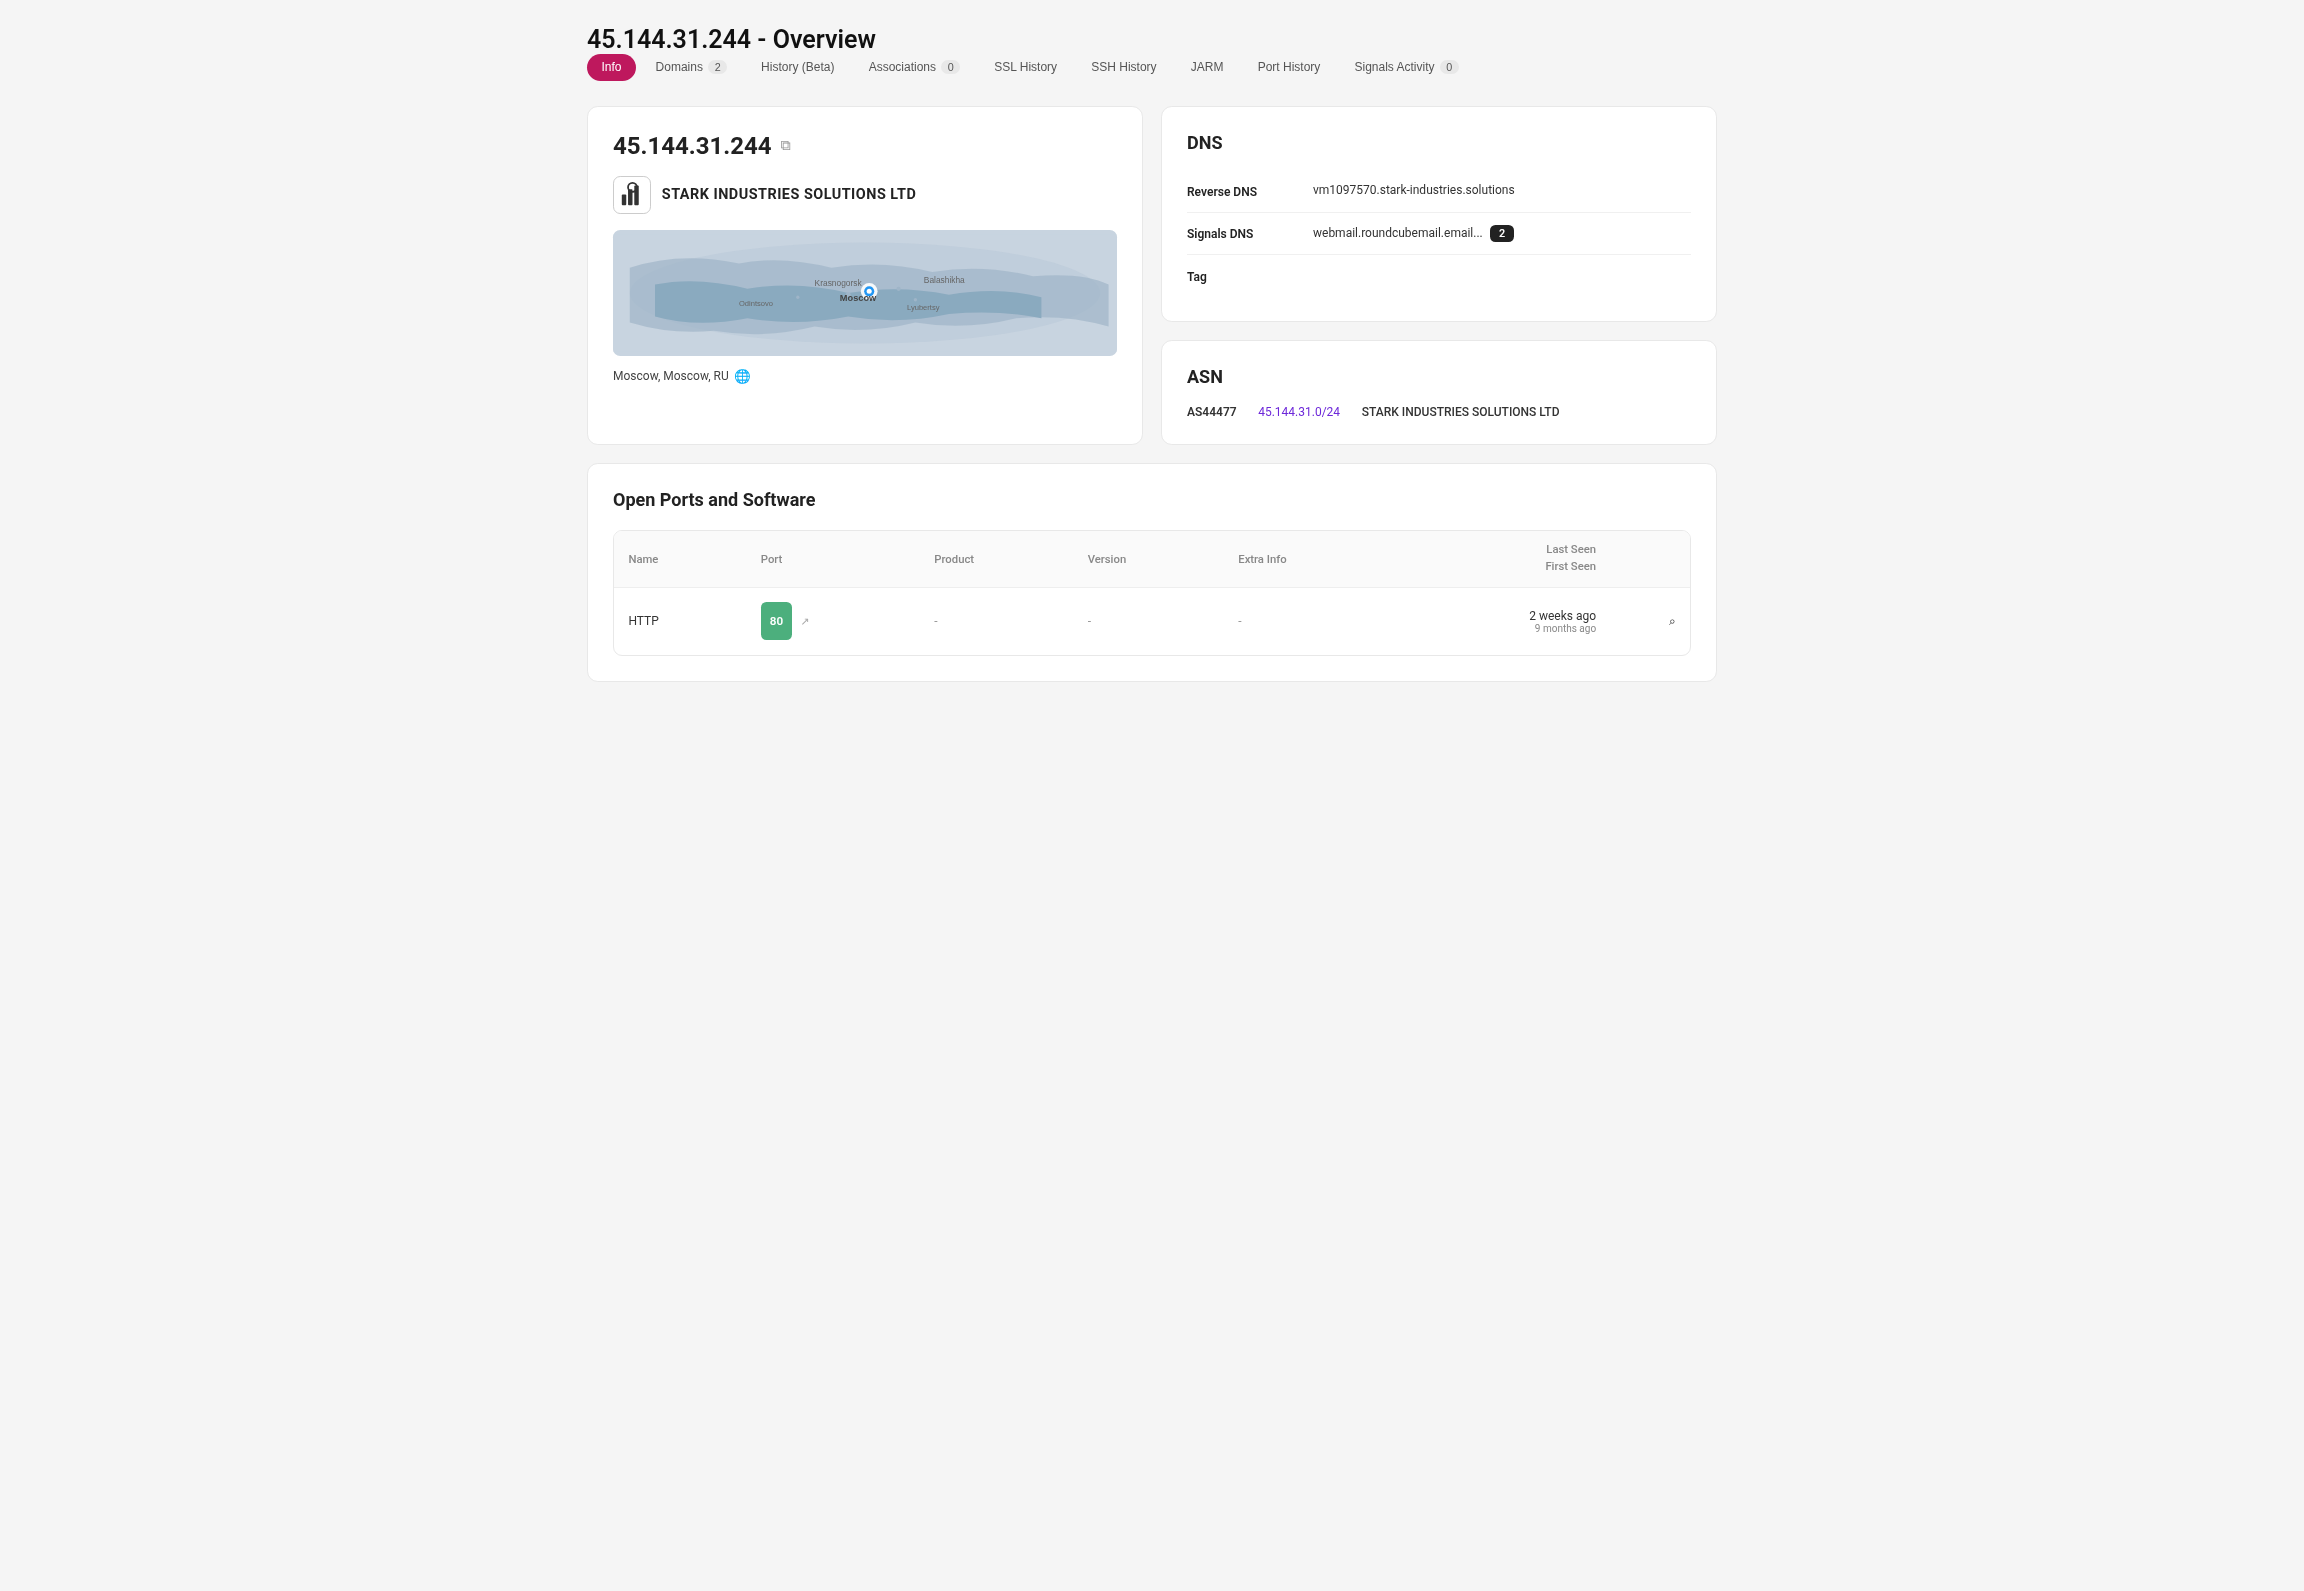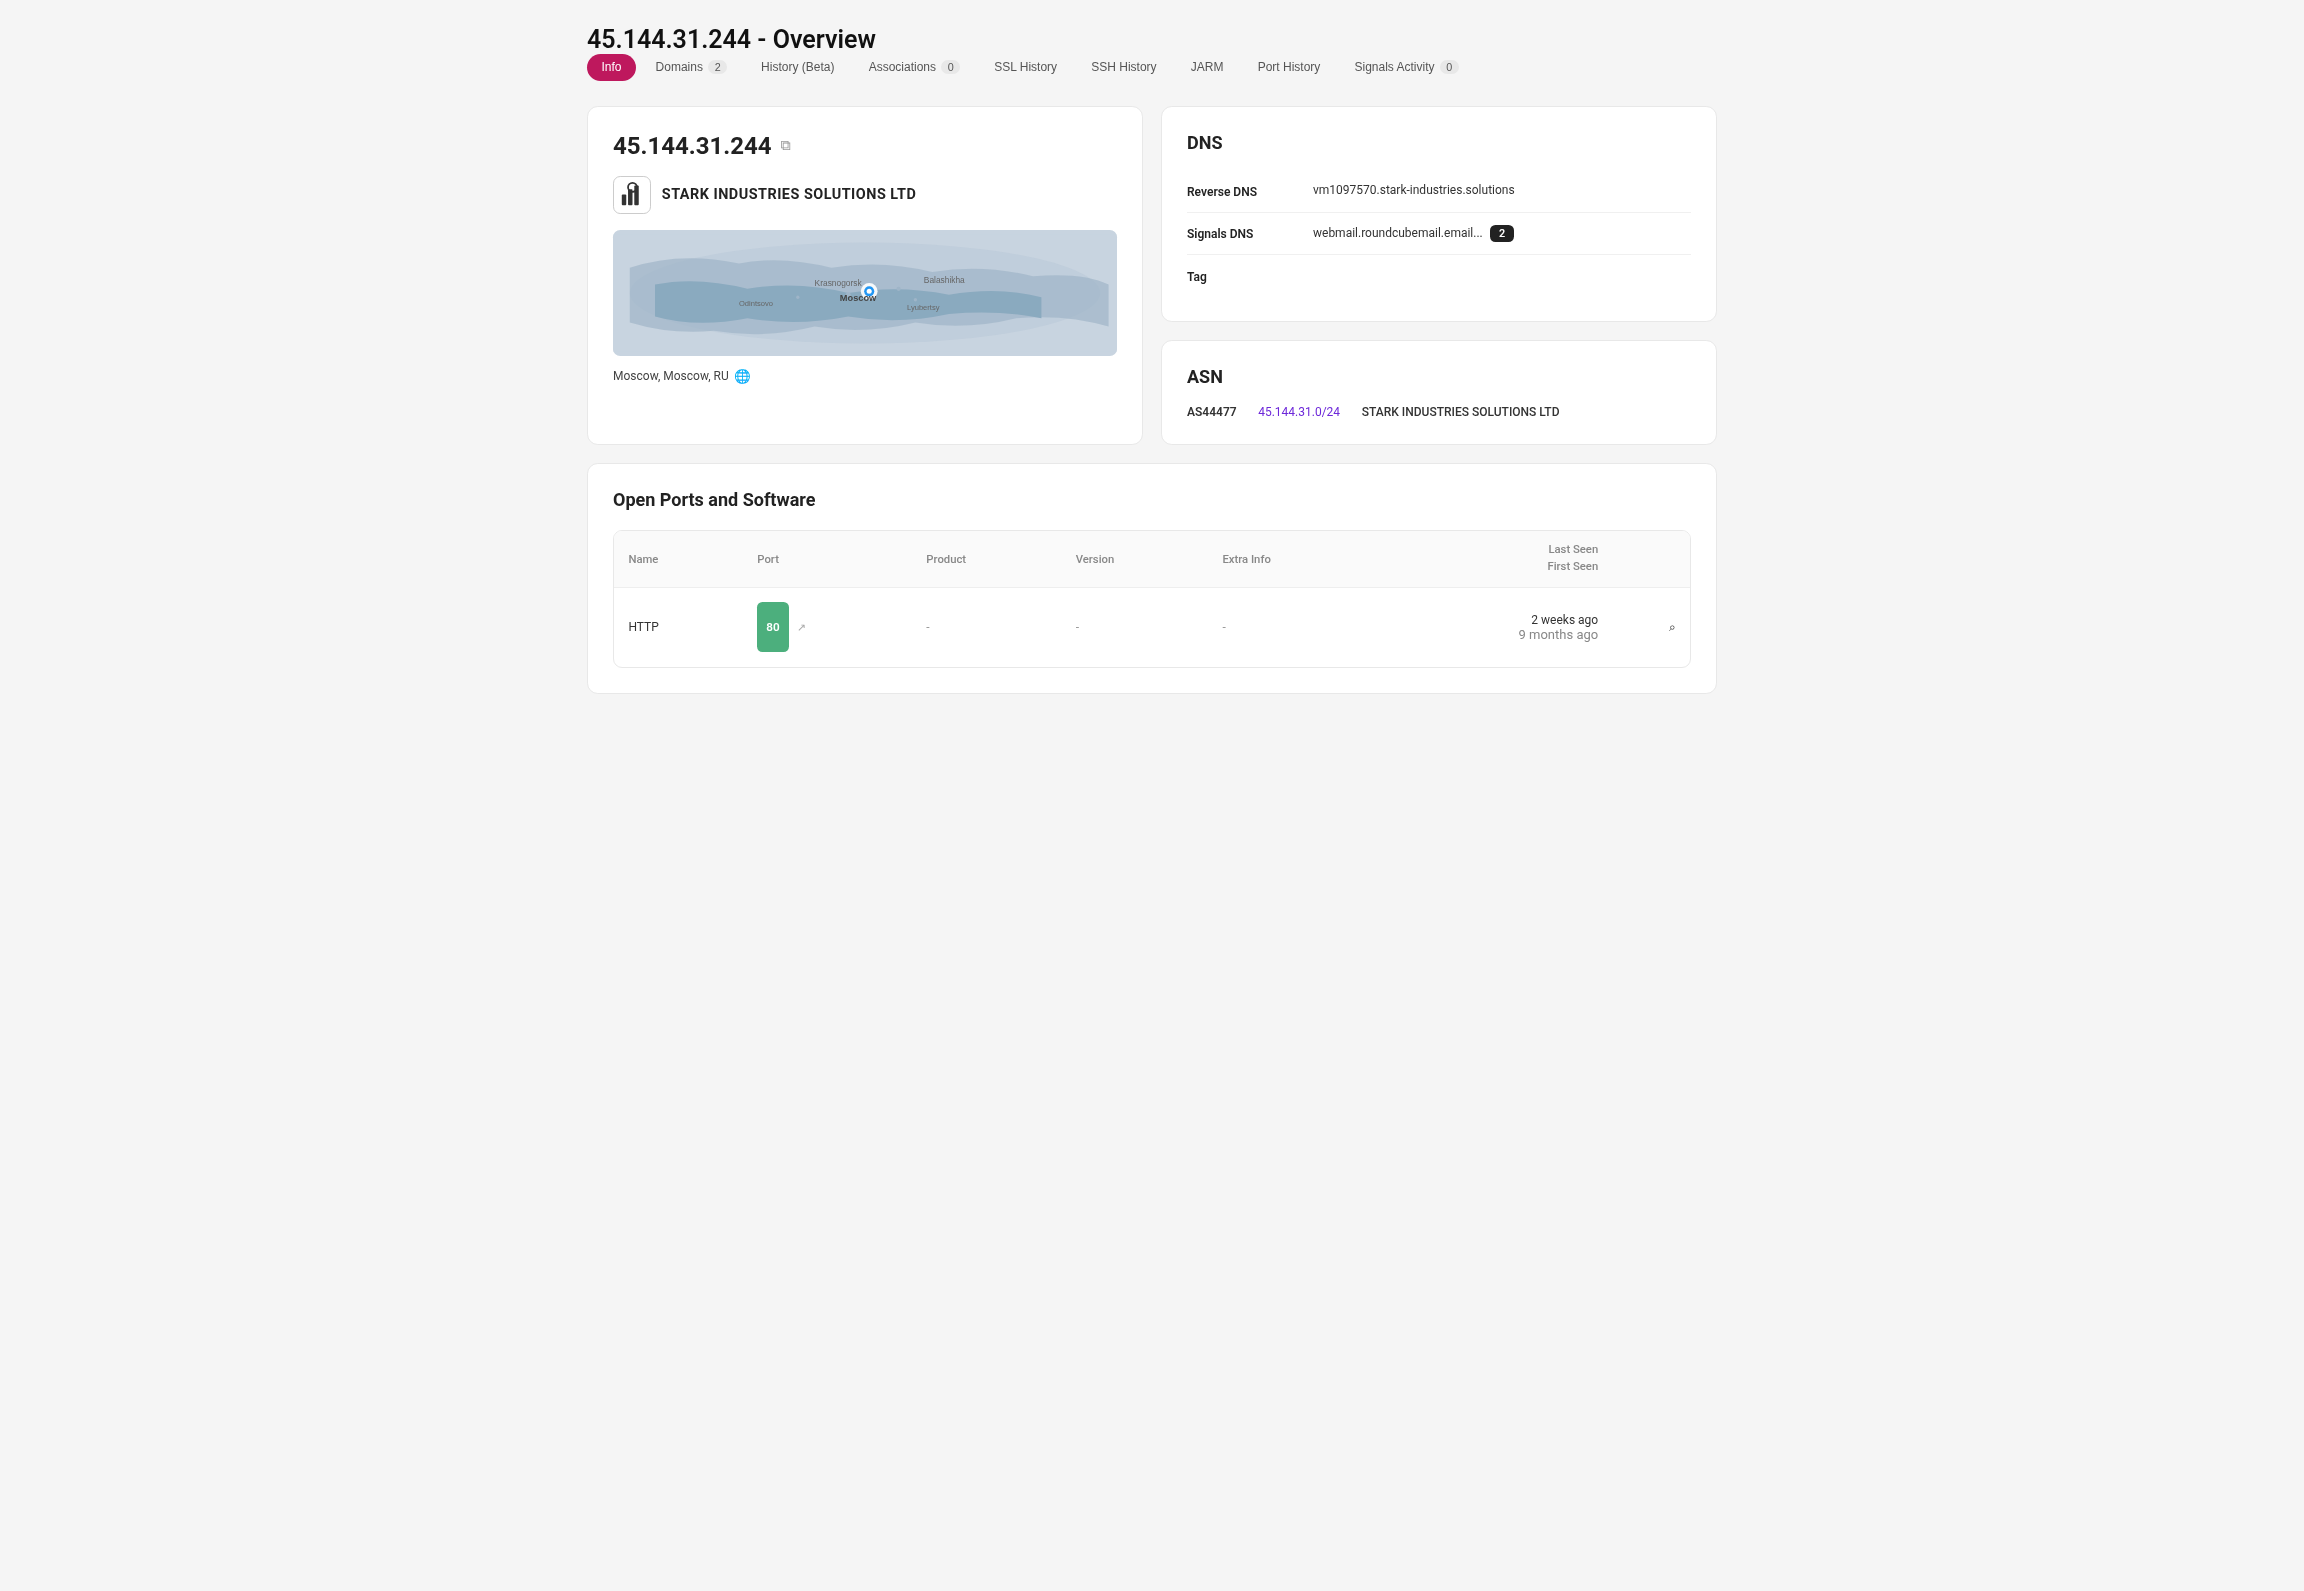--- a/index.html
+++ b/index.html
@@ -215,42 +215,42 @@
       font-size: 12px;
       color: #333;
       border-bottom: 0.9px solid #f0f0f0;
       vertical-align: middle;
     }
     .ports-table tr:last-child td { border-bottom: none; }
     .port-badge {
       background: #4caf7d;
       color: #fff;
       border-radius: 5.4px;
-      padding: 18px 9px;
+      padding: 12px 9px;
       font-size: 11.7px;
       font-weight: 600;
       display: inline-flex;
       align-items: center;
       gap: 5.4px;
     }
     .ext-link {
       color: #aaa;
       font-size: 10.8px;
       cursor: pointer;
     }
     .seen-col {
       text-align: right;
     }
     .seen-last {
       color: #333;
       font-size: 12px;
     }
     .seen-first {
       color: #888;
-      font-size: 13px;
+      font-size: 10px;
     }
     .search-icon-cell {
       text-align: right;
       color: #bbb;
       font-size: 16px;
       cursor: pointer;
     }
     .dash { color: #999; }
     
     .th-seen { line-height: 1.5; }

